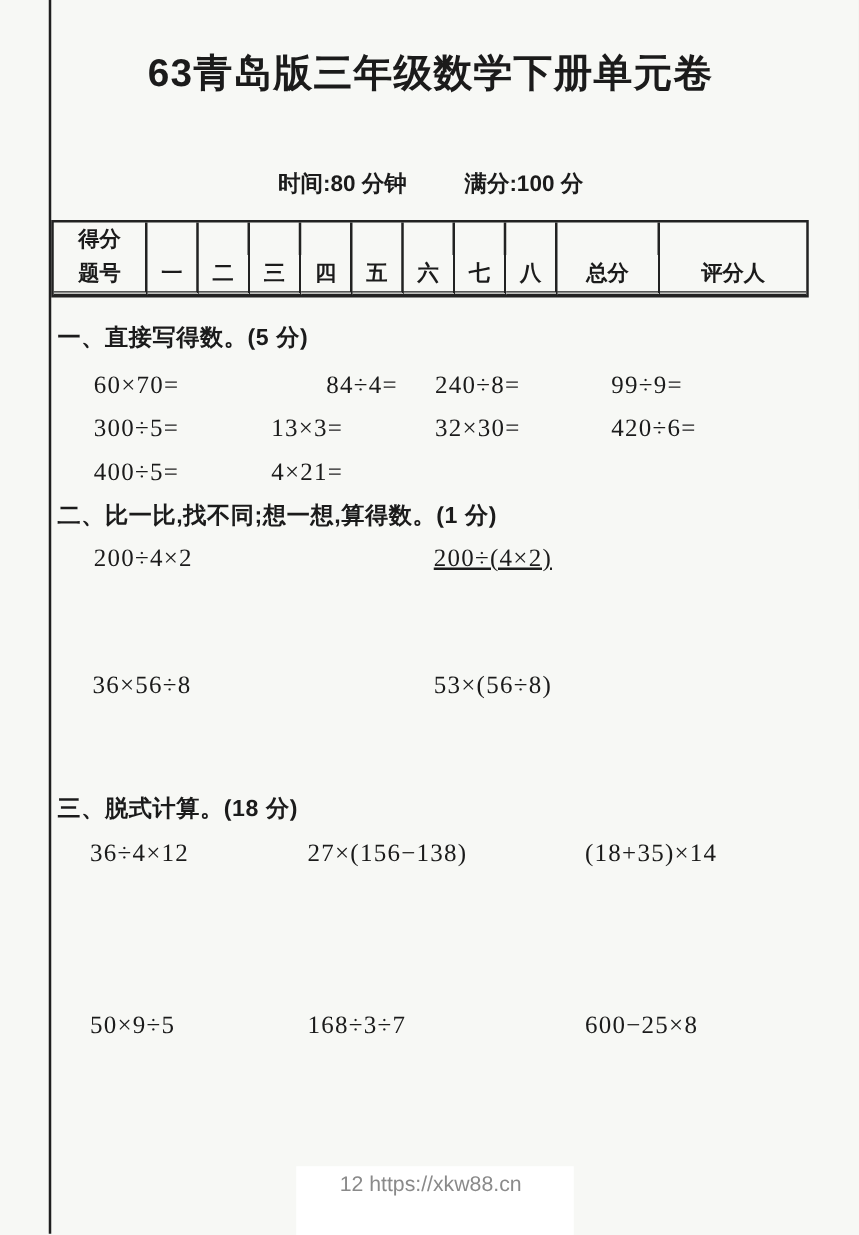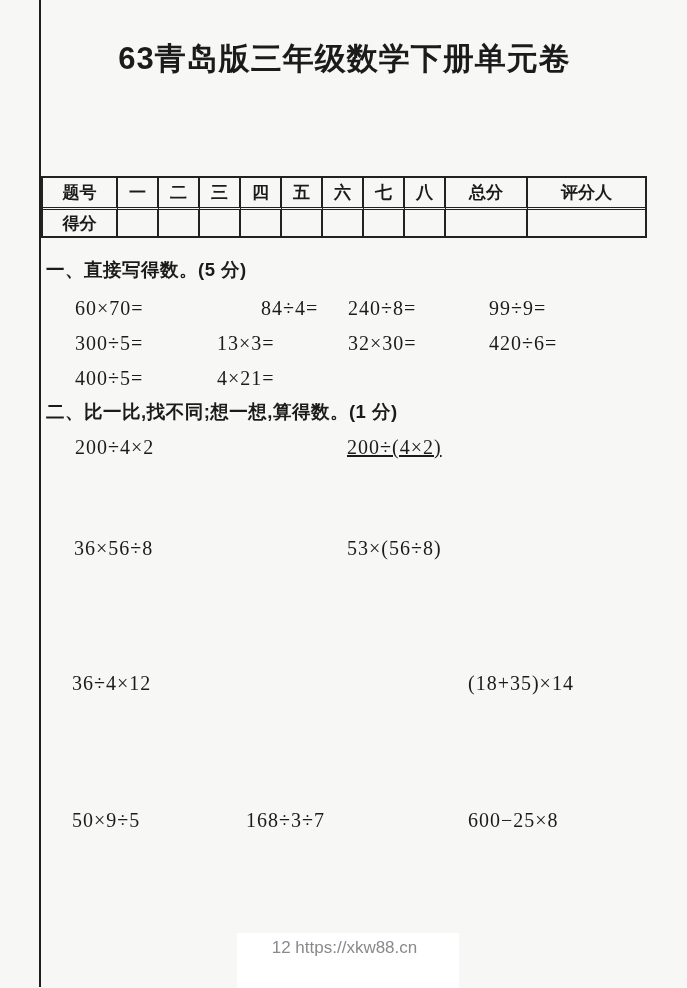--- a/index.html
+++ b/index.html
@@ -66,61 +66,65 @@
 </style>
 </head>
 <body>
 
 <div class="page">
 
   <div class="left-rule"></div>
 
   <h1 class="centered title" style="margin:0;">63青岛版三年级数学下册单元卷</h1>
 
+  <div class="centered meta">
+    <span>时间:80 分钟</span>
+    <span>满分:100 分</span>
+  </div>
 
   <table class="score">
     <colgroup>
       <col style="width:75px">
         <col style="width:41px">
         <col style="width:41px">
         <col style="width:41px">
       <col style="width:41px">
         <col style="width:41px">
         <col style="width:41px">
         <col style="width:41px">
       <col style="width:41px">
         <col style="width:82px">
         <col style="width:117px">
     </colgroup>
     <tbody>
         <tr>
+      <td>得分</td>
+      <td></td>
+      <td></td>
+      <td></td>
+      <td></td>
+      <td></td>
+      <td></td>
+      <td></td>
+      <td></td>
+      <td></td>
+      <td></td>
+    </tr>
+    <tr>
       <th>题号</th>
       <th>一</th>
       <th>二</th>
       <th>三</th>
       <th>四</th>
       <th>五</th>
       <th>六</th>
       <th>七</th>
       <th>八</th>
       <th>总分</th>
       <th>评分人</th>
-    </tr>
-    <tr>
-      <td>得分</td>
-      <td></td>
-      <td></td>
-      <td></td>
-      <td></td>
-      <td></td>
-      <td></td>
-      <td></td>
-      <td></td>
-      <td></td>
-      <td></td>
     </tr>
   </tbody>
     </table>
 
   <div class="sec-heading" style="top:257px;">一、直接写得数。(5 分)</div>
   <span class="expr" style="top:297px;left:75px;">60×70=</span>
   <span class="expr" style="top:297px;left:217px;margin-left:44px;">84÷4=</span>
   <span class="expr" style="top:297px;left:348px;">240÷8=</span>
   <span class="expr" style="top:297px;left:489px;">99÷9=</span>
   <span class="expr" style="top:332px;left:75px;">300÷5=</span>
@@ -129,21 +133,23 @@
   <span class="expr" style="top:332px;left:489px;">420÷6=</span>
   <span class="expr" style="top:367px;left:75px;">400÷5=</span>
   <span class="expr" style="top:367px;left:217px;">4×21=</span>
 
   <div class="sec-heading" style="top:399px;">二、比一比,找不同;想一想,算得数。(1 分)</div>
   <span class="expr" style="top:436px;left:75px;">200÷4×2</span>
   <span class="expr" style="top:436px;left:347px;text-decoration:underline;">200÷(4×2)</span>
   <span class="expr" style="top:537px;left:74px;">36×56÷8</span>
   <span class="expr" style="top:537px;left:347px;">53×(56÷8)</span>
 
+  <div class="sec-heading" style="top:634px;">三、脱式计算。(18 分)</div>
   <span class="expr" style="top:672px;left:72px;">36÷4×12</span>
+  <span class="expr" style="top:672px;left:246px;">27×(156−138)</span>
   <span class="expr" style="top:672px;left:468px;">(18+35)×14</span>
   <span class="expr" style="top:809px;left:72px;">50×9÷5</span>
   <span class="expr" style="top:809px;left:246px;">168÷3÷7</span>
   <span class="expr" style="top:809px;left:468px;">600−25×8</span>
 
   <div class="footer-box"></div>
   <div class="centered footer-text">12 https://xkw88.cn</div>
 
 </div>
 

